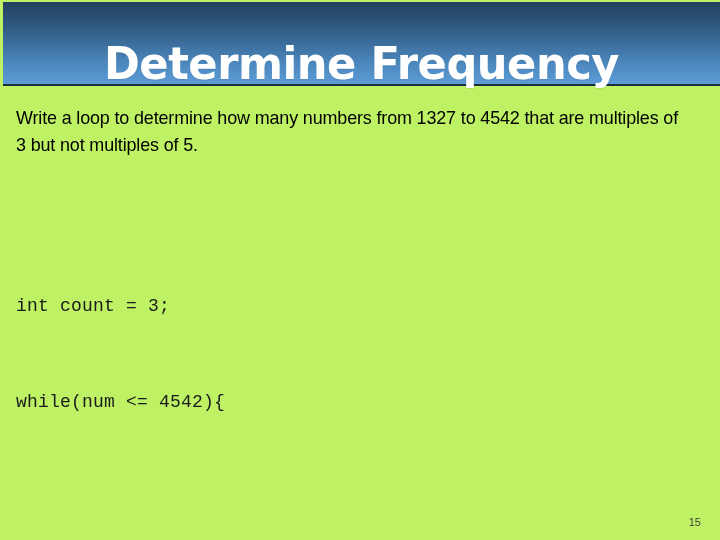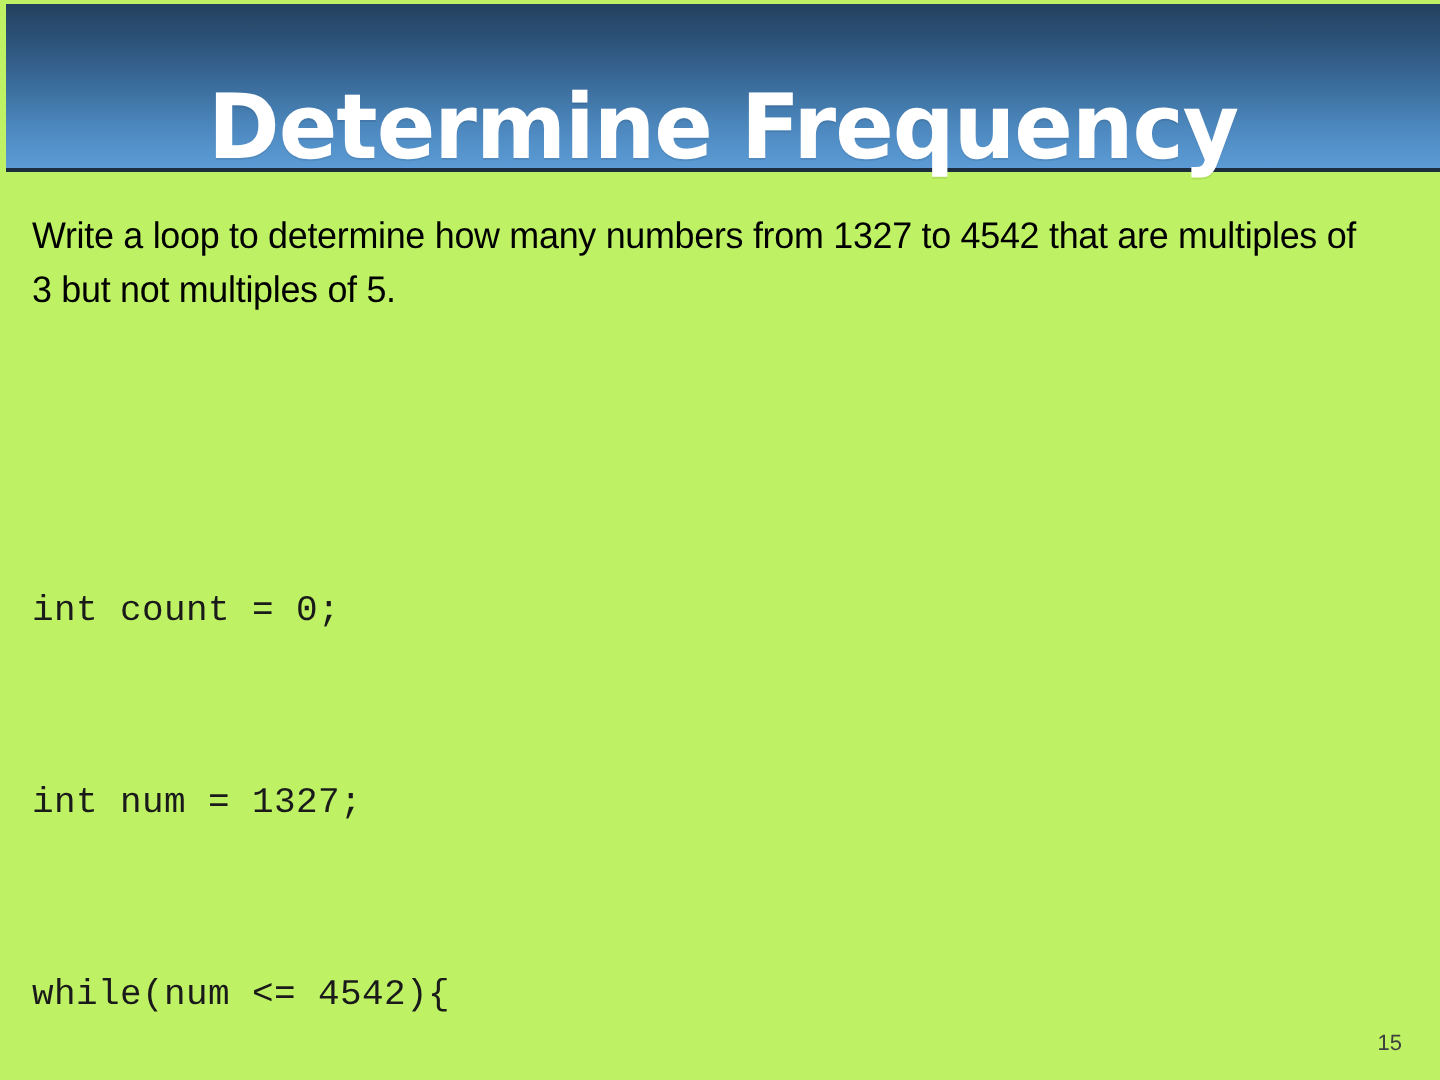--- a/index.html
+++ b/index.html
@@ -114,22 +114,21 @@
 
 <div class="slide">
 
   <div class="title-banner">
     <div class="title-text">Determine Frequency</div>
   </div>
 
   <div class="body-text">Write a loop to determine how many numbers from 1327 to 4542 that are multiples of 3 but not multiples of 5.</div>
 
   <div class="code-block">
-    <div class="code-line">int count = 0;</div>
-    <div class="code-line">int num = 1327;</div>
+    <div class="code-line">int count = 3;</div>
     <div class="code-line">while(num &lt;= 4542){</div>
     
     
     
     
     
   </div>
 
   <div class="page-number">15</div>
 

